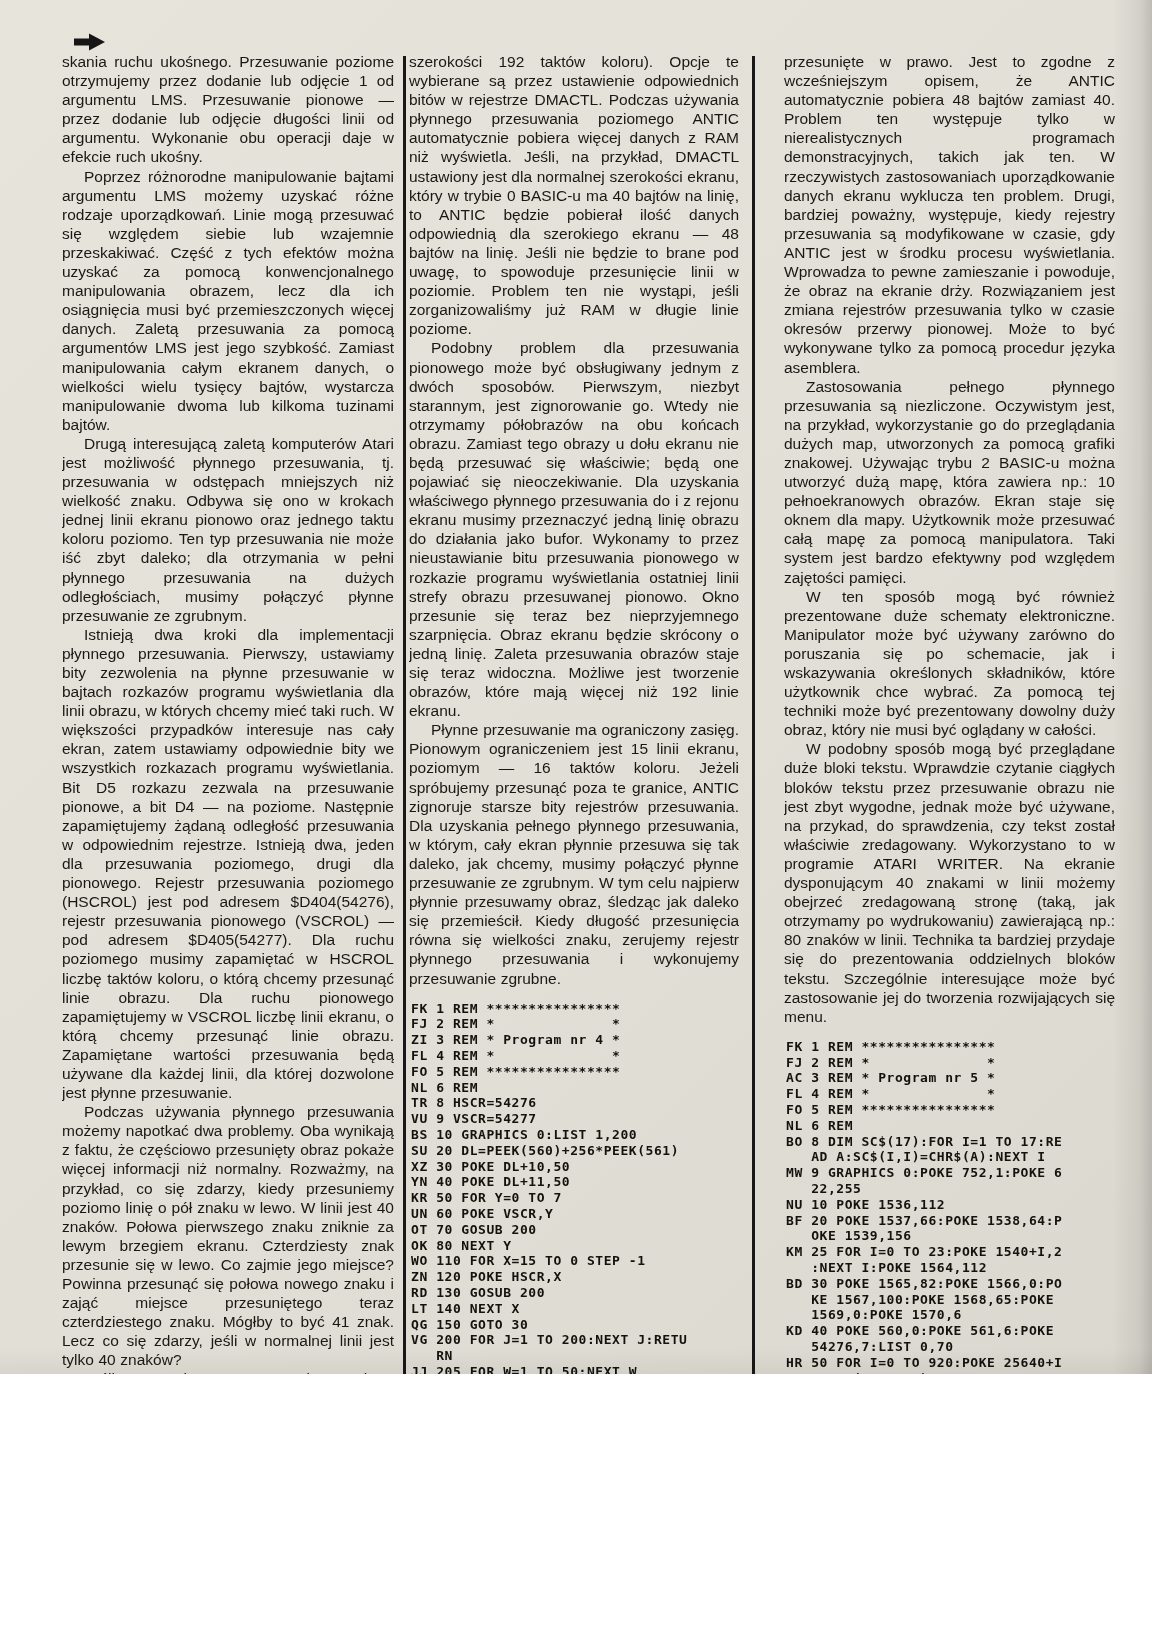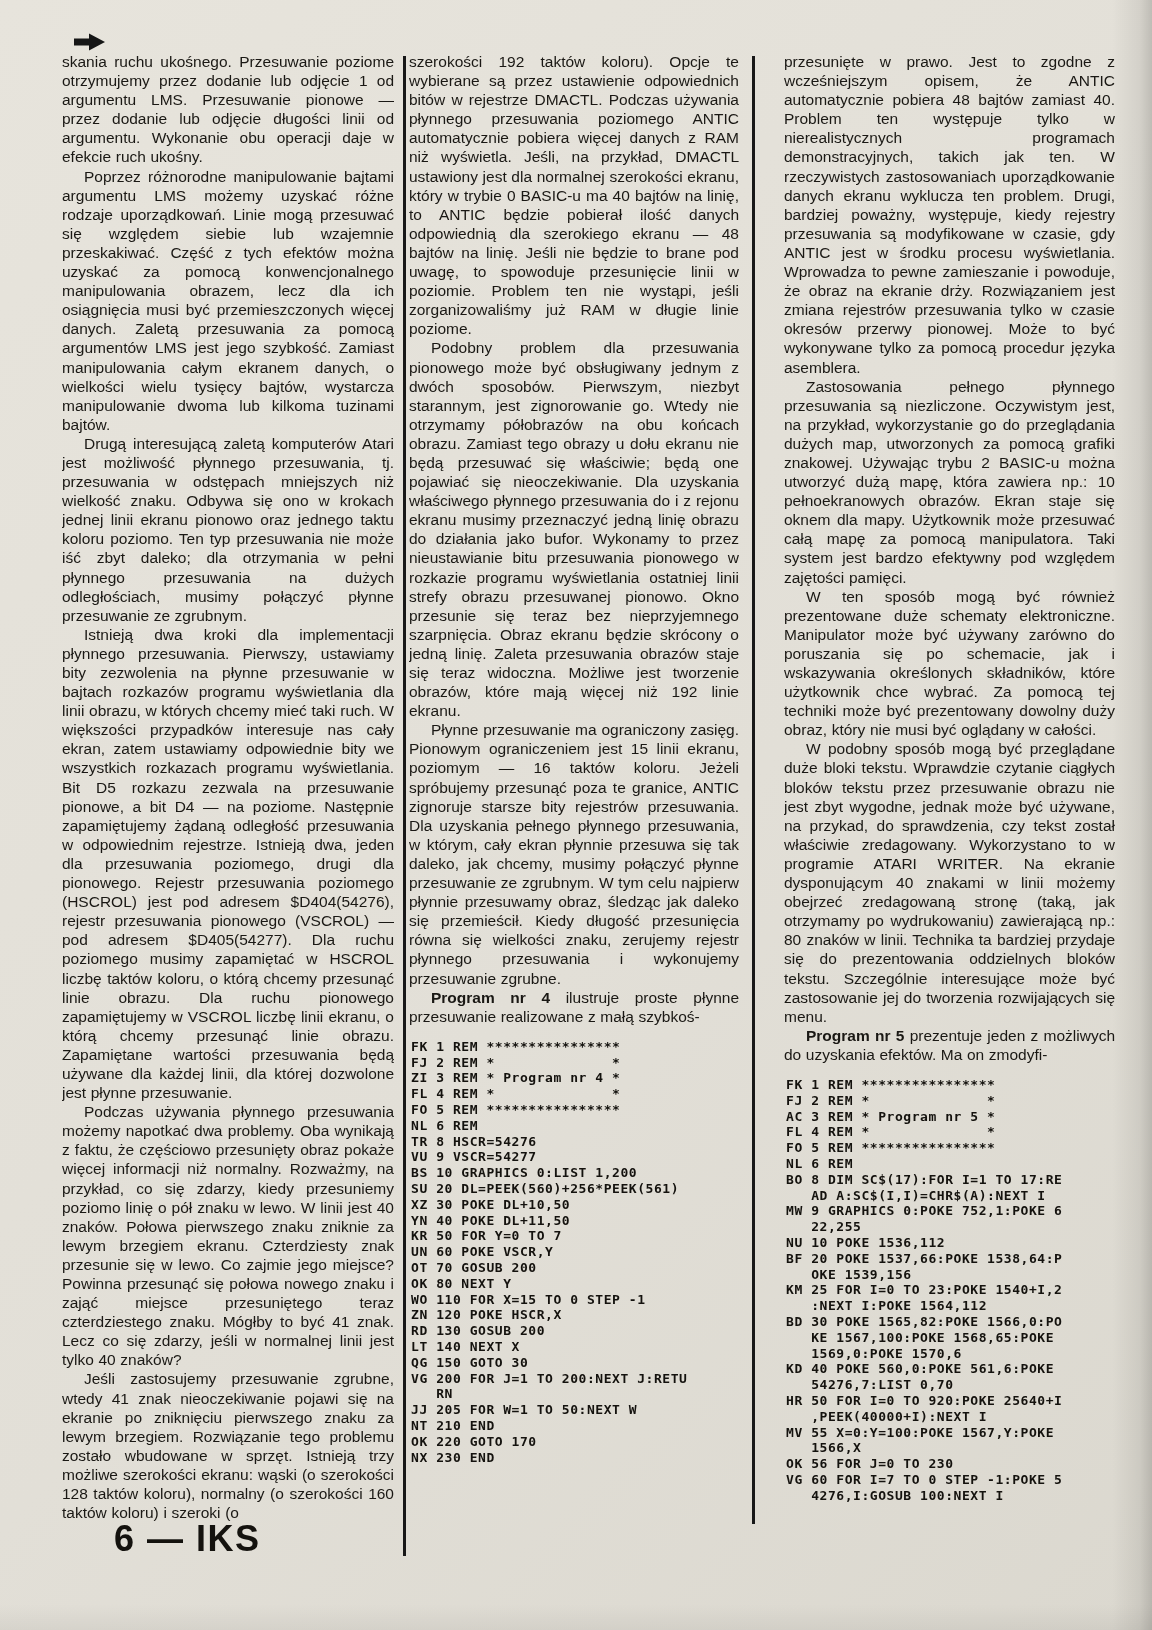--- a/index.html
+++ b/index.html
@@ -1,18 +1,18 @@
 <!DOCTYPE html>
 <html lang="pl"><head>
 <meta charset="utf-8">
 <style>
   html,body{margin:0;padding:0;}
   .page{
     position:relative;
-    width:1152px;height:1630px;
+    width:1152px;height:1374px;
     background:linear-gradient(135deg,#e7e4dc 0%,#e2dfd7 55%,#dbd8cf 100%);
     font-family:"Liberation Sans",sans-serif;
     color:#1a1814;
     overflow:hidden;
   }
   .edge-shade{
     position:absolute;right:0;top:0;width:40px;height:100%;
     background:linear-gradient(to right,rgba(0,0,0,0) 0%,rgba(0,0,0,0.07) 70%,rgba(0,0,0,0.16) 100%);
   }
   .bottom-shade{
@@ -71,21 +71,20 @@
       <p class="para indent">Drugą interesującą zaletą komputerów Atari jest możliwość płynnego przesuwania, tj. przesuwania w odstępach mniejszych niż wielkość znaku. Odbywa się ono w krokach jednej linii ekranu pionowo oraz jednego taktu koloru poziomo. Ten typ przesuwania nie może iść zbyt daleko; dla otrzymania w pełni płynnego przesuwania na dużych odległościach, musimy połączyć płynne przesuwanie ze zgrubnym.</p>
       <p class="para indent">Istnieją dwa kroki dla implementacji płynnego przesuwania. Pierwszy, ustawiamy bity zezwolenia na płynne przesuwanie w bajtach rozkazów programu wyświetlania dla linii obrazu, w których chcemy mieć taki ruch. W większości przypadków interesuje nas cały ekran, zatem ustawiamy odpowiednie bity we wszystkich rozkazach programu wyświetlania. Bit D5 rozkazu zezwala na przesuwanie pionowe, a bit D4 — na poziome. Następnie zapamiętujemy żądaną odległość przesuwania w odpowiednim rejestrze. Istnieją dwa, jeden dla przesuwania poziomego, drugi dla pionowego. Rejestr przesuwania poziomego (HSCROL) jest pod adresem $D404(54276), rejestr przesuwania pionowego (VSCROL) — pod adresem $D405(54277). Dla ruchu poziomego musimy zapamiętać w HSCROL liczbę taktów koloru, o którą chcemy przesunąć linie obrazu. Dla ruchu pionowego zapamiętujemy w VSCROL liczbę linii ekranu, o którą chcemy przesunąć linie obrazu. Zapamiętane wartości przesuwania będą używane dla każdej linii, dla której dozwolone jest płynne przesuwanie.</p>
       <p class="para indent">Podczas używania płynnego przesuwania możemy napotkać dwa problemy. Oba wynikają z faktu, że częściowo przesunięty obraz pokaże więcej informacji niż normalny. Rozważmy, na przykład, co się zdarzy, kiedy przesuniemy poziomo linię o pół znaku w lewo. W linii jest 40 znaków. Połowa pierwszego znaku zniknie za lewym brzegiem ekranu. Czterdziesty znak przesunie się w lewo. Co zajmie jego miejsce? Powinna przesunąć się połowa nowego znaku i zająć miejsce przesuniętego teraz czterdziestego znaku. Mógłby to być 41 znak. Lecz co się zdarzy, jeśli w normalnej linii jest tylko 40 znaków?</p>
       <p class="para indent">Jeśli zastosujemy przesuwanie zgrubne, wtedy 41 znak nieoczekiwanie pojawi się na ekranie po zniknięciu pierwszego znaku za lewym brzegiem. Rozwiązanie tego problemu zostało wbudowane w sprzęt. Istnieją trzy możliwe szerokości ekranu: wąski (o szerokości 128 taktów koloru), normalny (o szerokości 160 taktów koloru) i szeroki (o</p>
     </div>
   <div class="vrule vrule1"></div>
   <div class="col col2">
       <p class="para">szerokości 192 taktów koloru). Opcje te wybierane są przez ustawienie odpowiednich bitów w rejestrze DMACTL. Podczas używania płynnego przesuwania poziomego ANTIC automatycznie pobiera więcej danych z RAM niż wyświetla. Jeśli, na przykład, DMACTL ustawiony jest dla normalnej szerokości ekranu, który w trybie 0 BASIC-u ma 40 bajtów na linię, to ANTIC będzie pobierał ilość danych odpowiednią dla szerokiego ekranu — 48 bajtów na linię. Jeśli nie będzie to brane pod uwagę, to spowoduje przesunięcie linii w poziomie. Problem ten nie wystąpi, jeśli zorganizowaliśmy już RAM w długie linie poziome.</p>
       <p class="para indent">Podobny problem dla przesuwania pionowego może być obsługiwany jednym z dwóch sposobów. Pierwszym, niezbyt starannym, jest zignorowanie go. Wtedy nie otrzymamy półobrazów na obu końcach obrazu. Zamiast tego obrazy u dołu ekranu nie będą przesuwać się właściwie; będą one pojawiać się nieoczekiwanie. Dla uzyskania właściwego płynnego przesuwania do i z rejonu ekranu musimy przeznaczyć jedną linię obrazu do działania jako bufor. Wykonamy to przez nieustawianie bitu przesuwania pionowego w rozkazie programu wyświetlania ostatniej linii strefy obrazu przesuwanej pionowo. Okno przesunie się teraz bez nieprzyjemnego szarpnięcia. Obraz ekranu będzie skrócony o jedną linię. Zaleta przesuwania obrazów staje się teraz widoczna. Możliwe jest tworzenie obrazów, które mają więcej niż 192 linie ekranu.</p>
       <p class="para indent">Płynne przesuwanie ma ograniczony zasięg. Pionowym ograniczeniem jest 15 linii ekranu, poziomym — 16 taktów koloru. Jeżeli spróbujemy przesunąć poza te granice, ANTIC zignoruje starsze bity rejestrów przesuwania. Dla uzyskania pełnego płynnego przesuwania, w którym, cały ekran płynnie przesuwa się tak daleko, jak chcemy, musimy połączyć płynne przesuwanie ze zgrubnym. W tym celu najpierw płynnie przesuwamy obraz, śledząc jak daleko się przemieścił. Kiedy długość przesunięcia równa się wielkości znaku, zerujemy rejestr płynnego przesuwania i wykonujemy przesuwanie zgrubne.</p>
-      <p class="para indent"><b>Program nr 4</b> ilustruje proste płynne przesuwanie realizowane z małą szybkoś-</p>
       <pre class="code">FK 1 REM ****************
 FJ 2 REM *              *
 ZI 3 REM * Program nr 4 *
 FL 4 REM *              *
 FO 5 REM ****************
 NL 6 REM
 TR 8 HSCR=54276
 VU 9 VSCR=54277
 BS 10 GRAPHICS 0:LIST 1,200
 SU 20 DL=PEEK(560)+256*PEEK(561)
@@ -106,21 +105,20 @@
 NT 210 END
 OK 220 GOTO 170
 NX 230 END</pre>
     </div>
   <div class="vrule vrule2"></div>
   <div class="col col3">
       <p class="para">przesunięte w prawo. Jest to zgodne z wcześniejszym opisem, że ANTIC automatycznie pobiera 48 bajtów zamiast 40. Problem ten występuje tylko w nierealistycznych programach demonstracyjnych, takich jak ten. W rzeczywistych zastosowaniach uporządkowanie danych ekranu wyklucza ten problem. Drugi, bardziej poważny, występuje, kiedy rejestry przesuwania są modyfikowane w czasie, gdy ANTIC jest w środku procesu wyświetlania. Wprowadza to pewne zamieszanie i powoduje, że obraz na ekranie drży. Rozwiązaniem jest zmiana rejestrów przesuwania tylko w czasie okresów przerwy pionowej. Może to być wykonywane tylko za pomocą procedur języka asemblera.</p>
       <p class="para indent">Zastosowania pełnego płynnego przesuwania są niezliczone. Oczywistym jest, na przykład, wykorzystanie go do przeglądania dużych map, utworzonych za pomocą grafiki znakowej. Używając trybu 2 BASIC-u można utworzyć dużą mapę, która zawiera np.: 10 pełnoekranowych obrazów. Ekran staje się oknem dla mapy. Użytkownik może przesuwać całą mapę za pomocą manipulatora. Taki system jest bardzo efektywny pod względem zajętości pamięci.</p>
       <p class="para indent">W ten sposób mogą być również prezentowane duże schematy elektroniczne. Manipulator może być używany zarówno do poruszania się po schemacie, jak i wskazywania określonych składników, które użytkownik chce wybrać. Za pomocą tej techniki może być prezentowany dowolny duży obraz, który nie musi być oglądany w całości.</p>
       <p class="para indent">W podobny sposób mogą być przeglądane duże bloki tekstu. Wprawdzie czytanie ciągłych bloków tekstu przez przesuwanie obrazu nie jest zbyt wygodne, jednak może być używane, na przykad, do sprawdzenia, czy tekst został właściwie zredagowany. Wykorzystano to w programie ATARI WRITER. Na ekranie dysponującym 40 znakami w linii możemy obejrzeć zredagowaną stronę (taką, jak otrzymamy po wydrukowaniu) zawierającą np.: 80 znaków w linii. Technika ta bardziej przydaje się do prezentowania oddzielnych bloków tekstu. Szczególnie interesujące może być zastosowanie jej do tworzenia rozwijających się menu.</p>
-      <p class="para indent"><b>Program nr 5</b> prezentuje jeden z możliwych do uzyskania efektów. Ma on zmodyfi-</p>
       <pre class="code">FK 1 REM ****************
 FJ 2 REM *              *
 AC 3 REM * Program nr 5 *
 FL 4 REM *              *
 FO 5 REM ****************
 NL 6 REM
 BO 8 DIM SC$(17):FOR I=1 TO 17:RE
    AD A:SC$(I,I)=CHR$(A):NEXT I
 MW 9 GRAPHICS 0:POKE 752,1:POKE 6
    22,255

